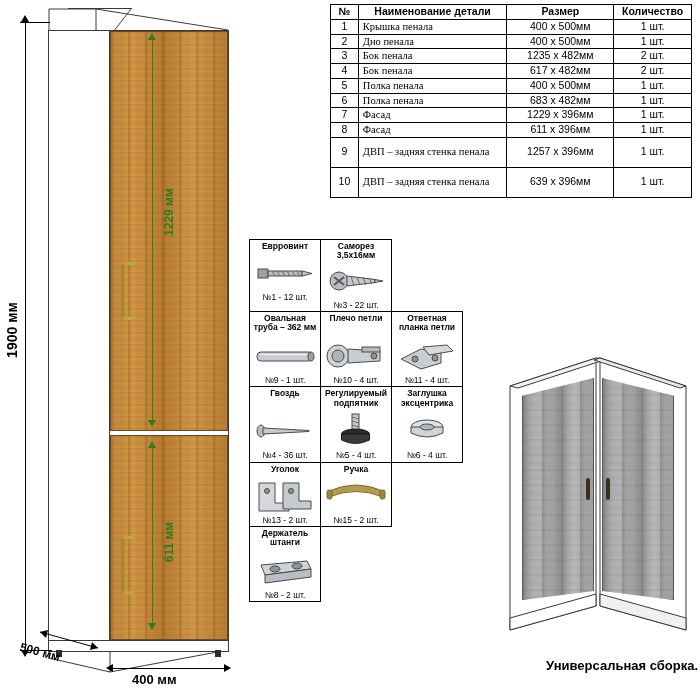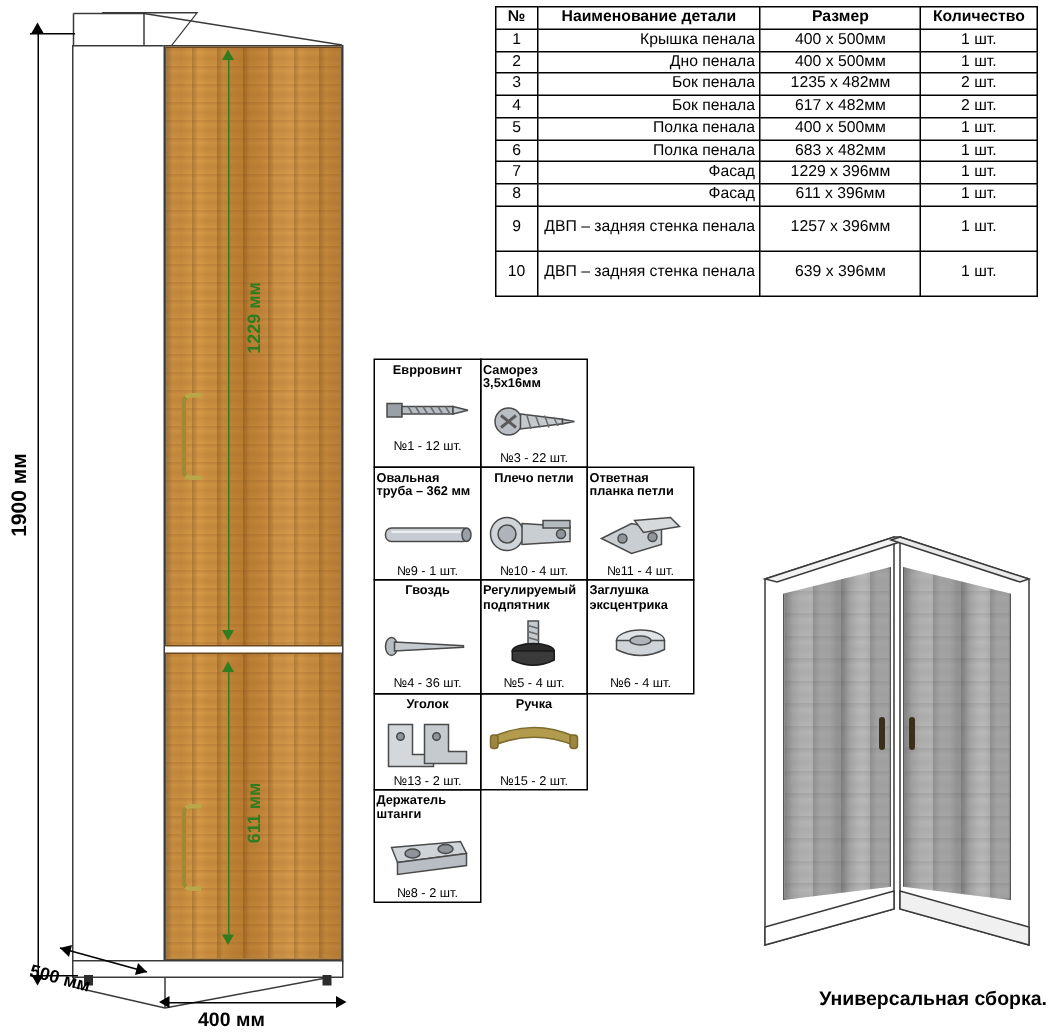--- a/index.html
+++ b/index.html
@@ -75,36 +75,36 @@
   .green{color:#2f7d1f;}
 
   
   #parts-table{left:330px;top:4px;width:362px;}
   table.parts{border-collapse:collapse;width:100%;font-size:10.5px;}
   table.parts th, table.parts td{
     border:1px solid #000;padding:1px 3px;text-align:center;vertical-align:middle;
     line-height:1.12;
   }
   table.parts th{font-weight:bold;font-size:10.5px;}
-  table.parts td.name{text-align:right;padding-left:4px;}
+  table.parts td.name{text-align:left;padding-left:4px;font-family:Liberation Serif, serif;}
   .c-num{width:22px;}
   .c-name{width:150px;}
   .c-size{width:108px;}
   .c-qty{width:72px;}
 
   
   #hardware-grid{left:250px;top:240px;width:216px;}
   .hw-row{display:flex;}
   .hw-cell{
     width:72px;box-sizing:border-box;border:1px solid #000;
     margin:-1px 0 0 -1px;
     display:flex;flex-direction:column;align-items:center;
     padding:2px 1px 1px 1px;
   }
-  .hw-title{font-size:8.5px;font-weight:bold;text-align:left;line-height:1.1;min-height:11px;}
+  .hw-title{font-size:8.5px;font-weight:bold;text-align:center;line-height:1.1;min-height:11px;}
   .hw-pic{height:40px;display:flex;align-items:center;justify-content:center;width:100%;}
   .hw-qty{font-size:8.5px;text-align:center;line-height:1.1;}
 
   
   #corner-cabinet{left:500px;top:348px;width:196px;height:300px;}
   .cc-door{
     position:absolute;
     background:
       repeating-linear-gradient(180deg,
         rgba(90,90,90,0.16) 0px, rgba(90,90,90,0) 4px,

